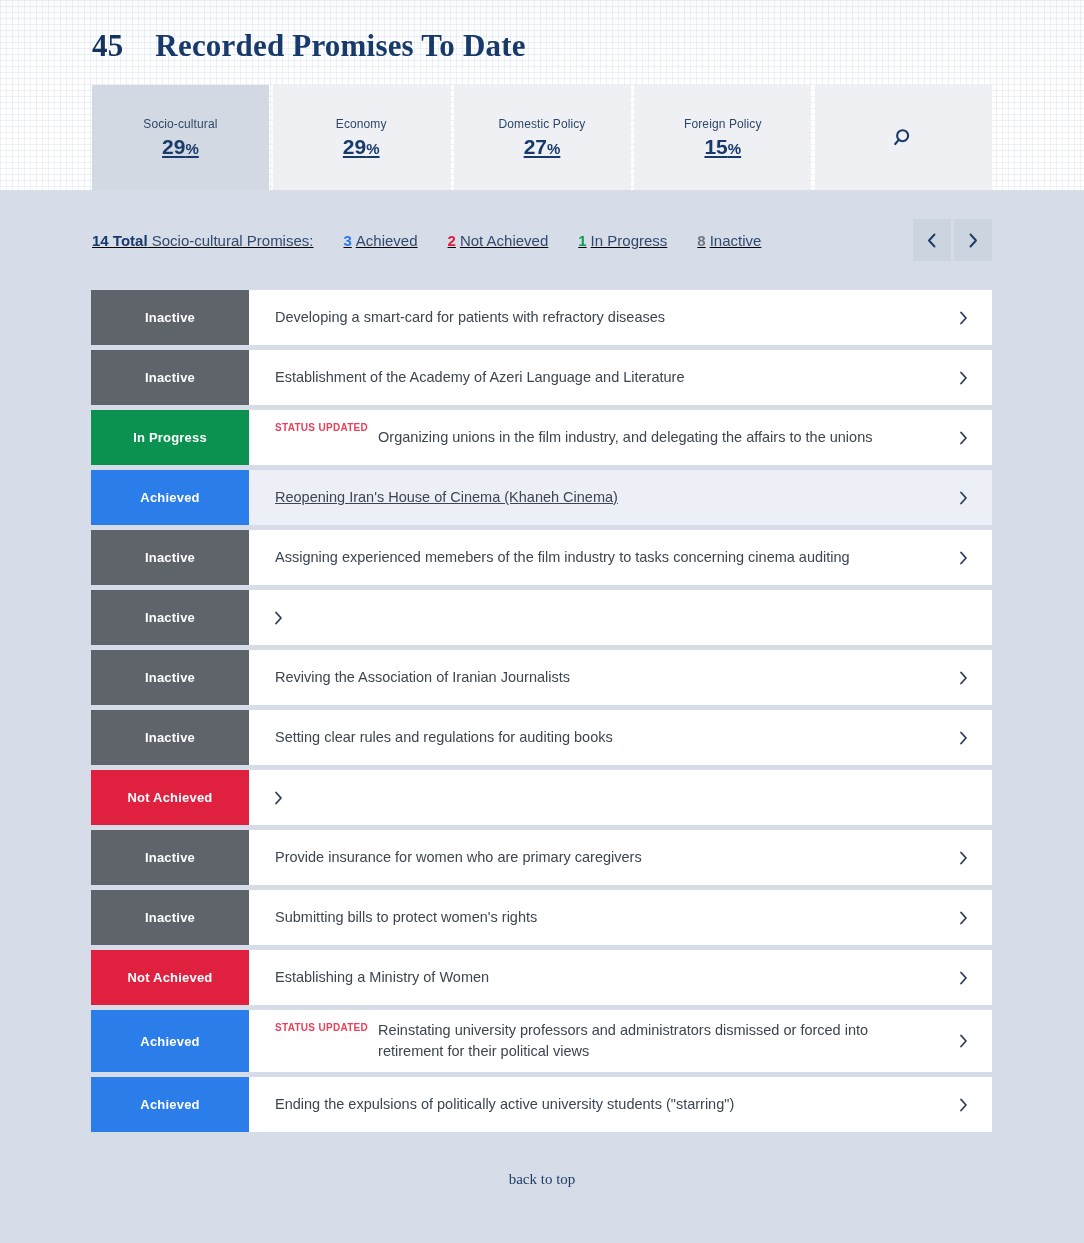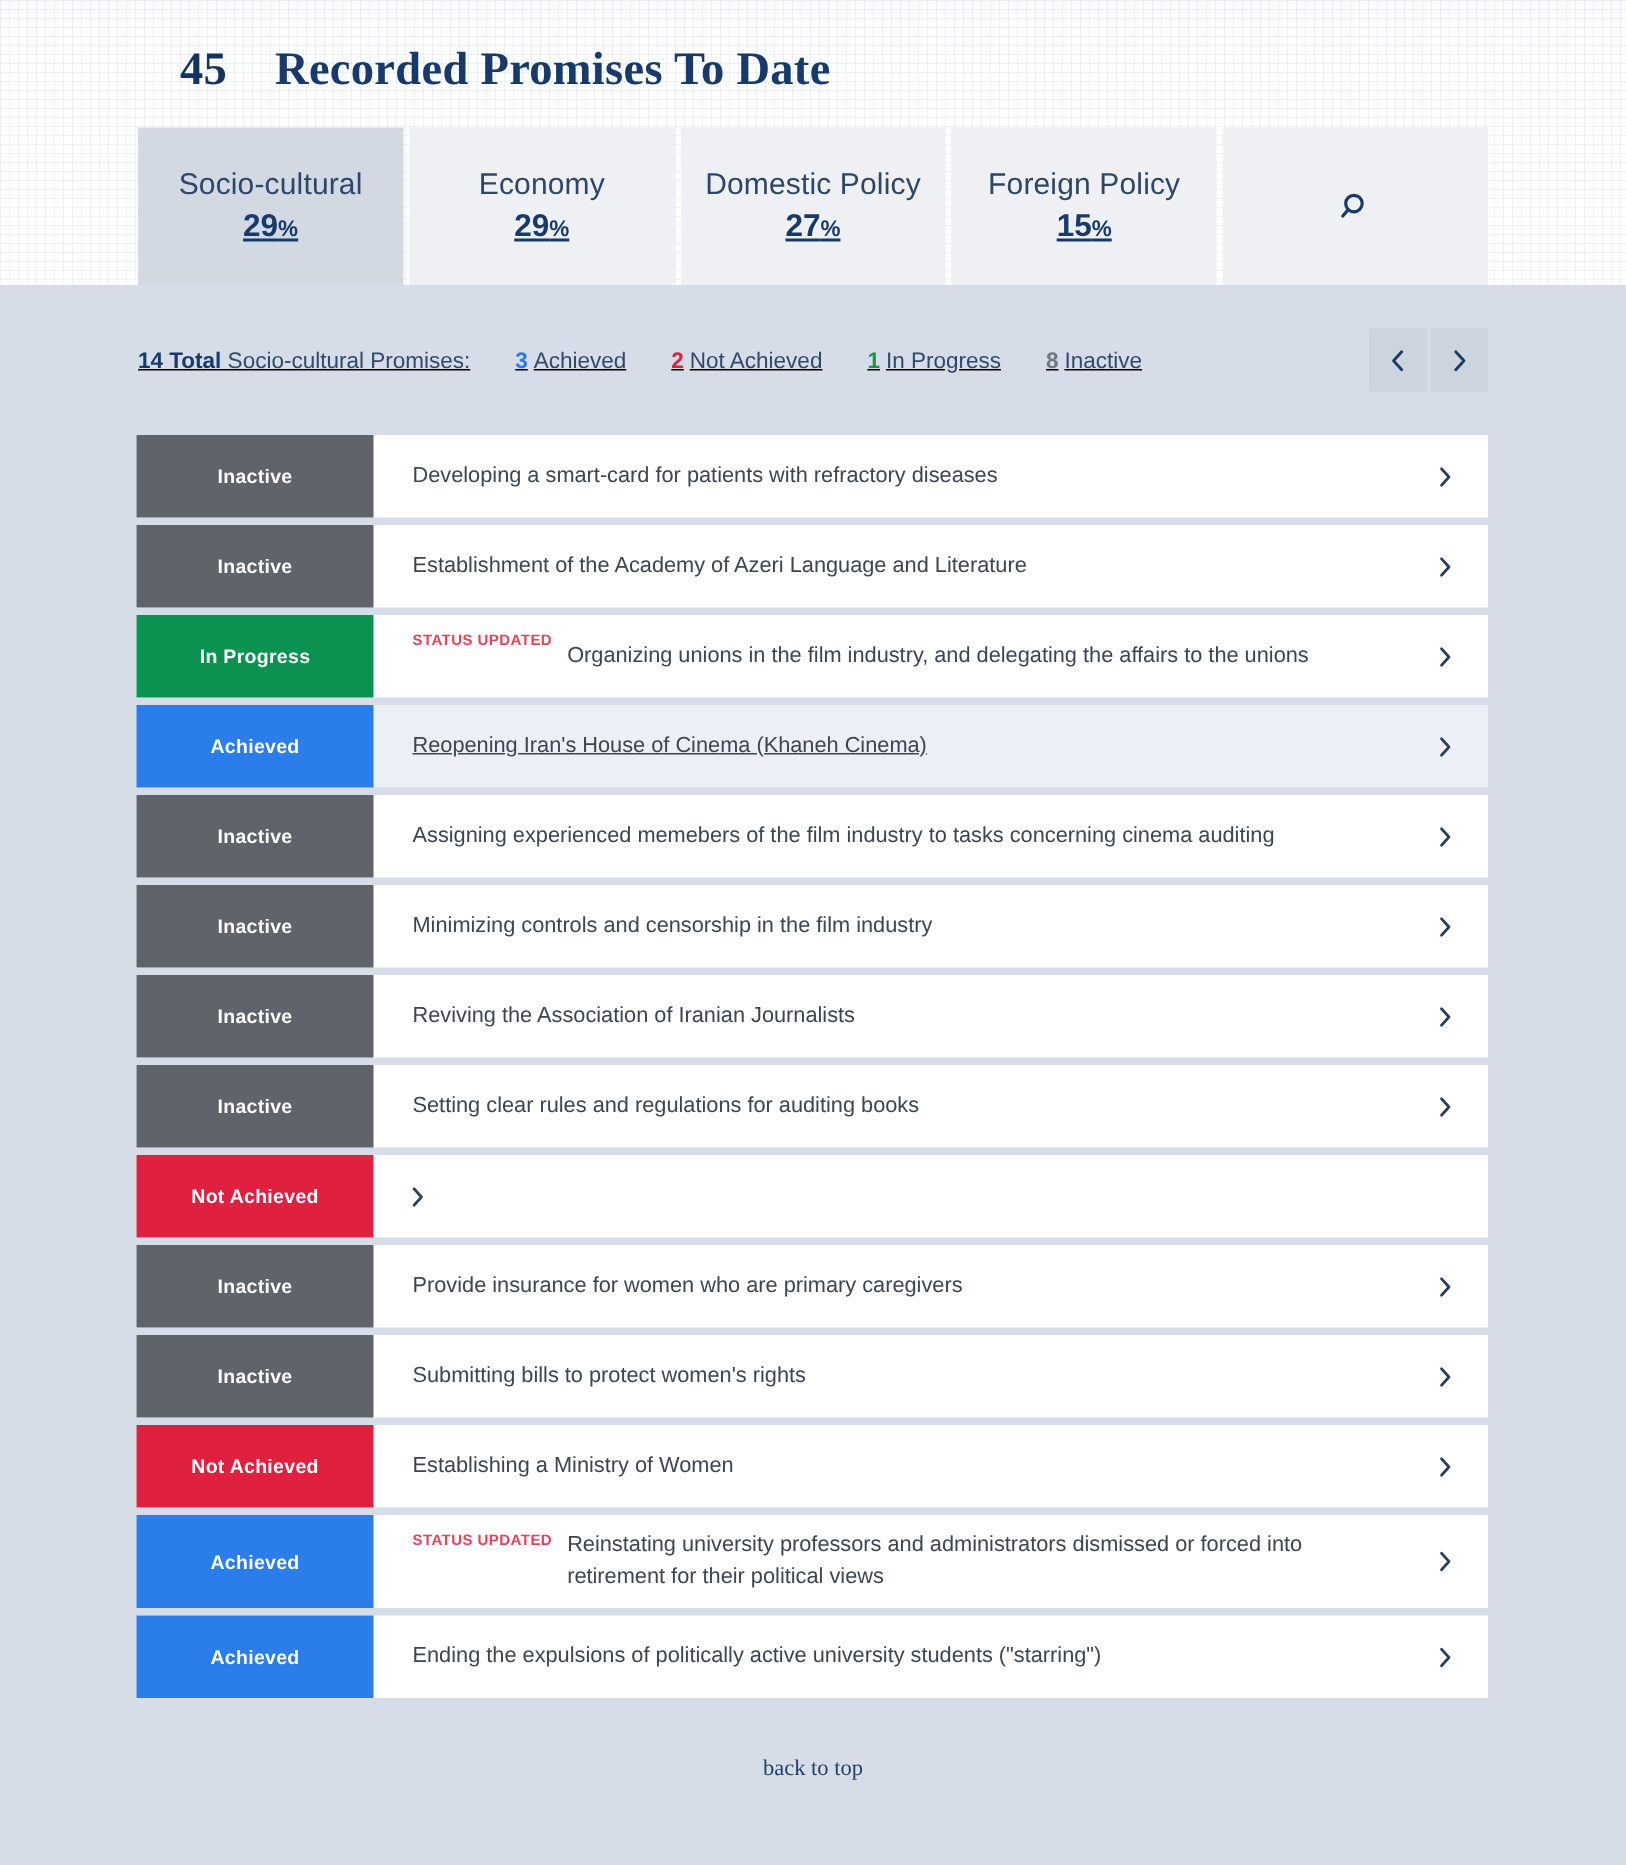--- a/index.html
+++ b/index.html
@@ -38,21 +38,20 @@
     font-family: "Liberation Serif", serif;
     font-size: 31px;
     color: #173a6a;
     letter-spacing: .2px;
     white-space: nowrap;
   }
   .page-title .count {
     font-weight: bold;
     font-size: 31px;
     color: #15335f;
-    margin-left: 28px;
   }
   .page-title .title-rest {
     font-weight: bold;
     margin-left: 24px;
   }
 
   
   .tabs {
     position: absolute;
     left: 92px;
@@ -68,21 +67,21 @@
     display: flex;
     flex-direction: column;
     align-items: center;
     justify-content: center;
     gap: 4px;
     cursor: pointer;
     position: relative;
   }
   .tab.active { background: #d3d9e3; }
   .tab-label {
-    font-size: 20px;
+    font-size: 12px;
     color: #2d4768;
     letter-spacing: .1px;
   }
   .tab-value {
     font-size: 21px;
     font-weight: bold;
     color: #173a6a;
     text-decoration: underline;
   }
   .tab-value .pct { font-size: 15px; font-weight: bold; }
@@ -351,23 +350,20 @@
           <span class="promise-text">Assigning experienced memebers of the film industry to tasks concerning cinema auditing</span>
         </div>
         <div class="row-arrow">
           <svg width="9" height="14" viewBox="0 0 9 14" fill="none" stroke="#2b3e5e" stroke-width="1.8" stroke-linecap="round" stroke-linejoin="round">
             <polyline points="2,1.5 7,7 2,12.5"></polyline>
           </svg>
         </div>
       </div>
       <div class="promise-row">
         <div class="badge badge-inactive">Inactive</div>
-        <div class="promise-body">
-          <span class="promise-text">Minimizing controls and censorship in the film industry</span>
-        </div>
         <div class="row-arrow">
           <svg width="9" height="14" viewBox="0 0 9 14" fill="none" stroke="#2b3e5e" stroke-width="1.8" stroke-linecap="round" stroke-linejoin="round">
             <polyline points="2,1.5 7,7 2,12.5"></polyline>
           </svg>
         </div>
       </div>
       <div class="promise-row">
         <div class="badge badge-inactive">Inactive</div>
         <div class="promise-body">
           <span class="promise-text">Reviving the Association of Iranian Journalists</span>

